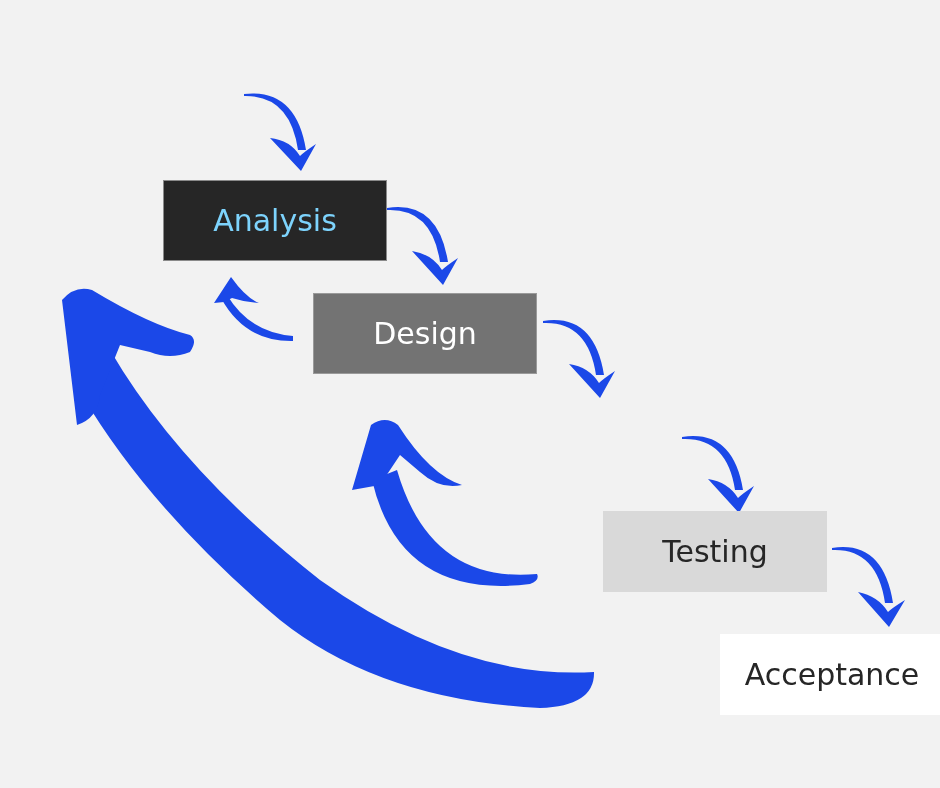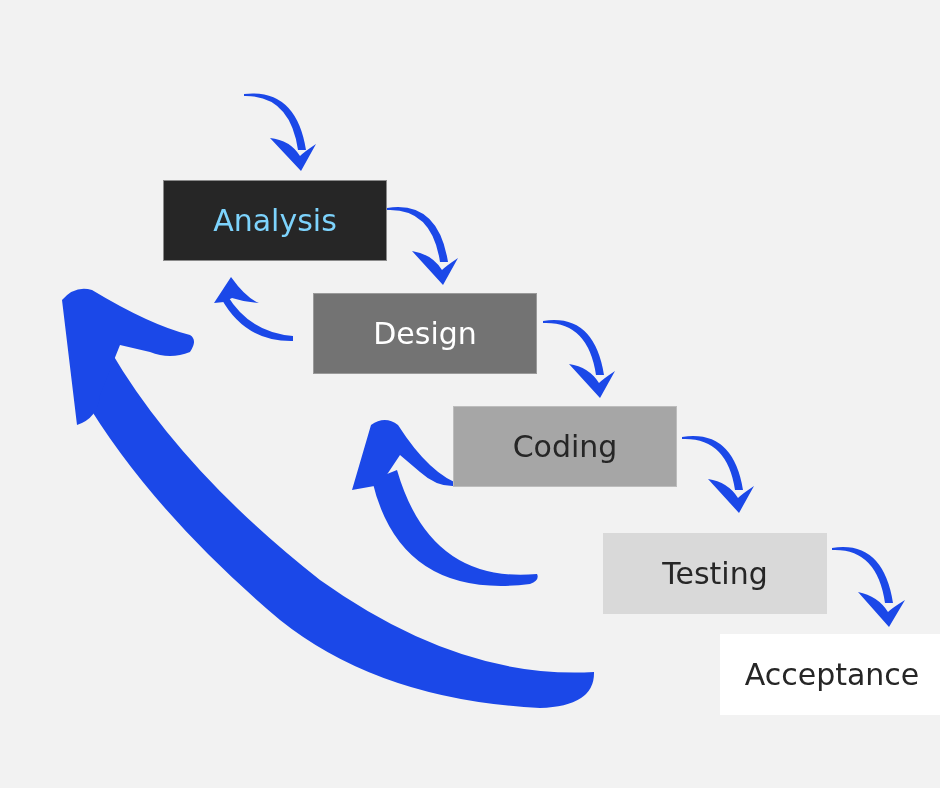--- a/index.html
+++ b/index.html
@@ -5,21 +5,21 @@
     html, body { margin:0; padding:0; }
     body { width:940px; height:788px; background:#f2f2f2; position:relative; overflow:hidden;
            font-family:"DejaVu Sans","Liberation Sans",sans-serif; }
     .stage { position:absolute; left:0; top:0; width:940px; height:788px; }
     .box { position:absolute; display:flex; align-items:center; justify-content:center;
            font-size:30px; box-sizing:border-box; }
     #b0 { left:9px;   top:67px;  width:224px; height:81px; }
     #b1 { left:149px; top:180px; width:224px; height:81px; border:1px solid #8a8a8a; }
     #b2 { left:313px; top:293px; width:224px; height:81px; border:1px solid #9a9a9a; }
     #b3 { left:453px; top:406px; width:224px; height:81px; border:1px solid #bdbdbd; }
-    #b4 { left:603px; top:533px; width:224px; height:81px; }
+    #b4 { left:603px; top:511px; width:224px; height:81px; }
     #b5 { left:720px; top:634px; width:224px; height:81px; }
     svg.arrows { position:absolute; left:0; top:0; }
   </style>
 </head>
 <body>
 
 <div class="stage">
 
   <svg class="arrows" width="940" height="788">
     <g fill="#1b48e8" stroke="none">
@@ -61,22 +61,19 @@
       </g>
     </g>
   </svg>
 
   <div class="box" id="b1" style="background: rgb(38, 38, 38); color: #7dd3fc; margin-left: 14px;">
     <span>Analysis</span>
   </div>
   <div class="box" id="b2" style="background: rgb(115, 115, 115); color: rgb(255, 255, 255);">
     <span>Design</span>
   </div>
-  <div class="box" id="b3" style="background: rgb(166, 166, 166); color: rgb(38, 38, 38);">
-    <span>Coding</span>
-  </div>
   <div class="box" id="b4" style="background: rgb(217, 217, 217); color: rgb(38, 38, 38);">
     <span>Testing</span>
   </div>
   <div class="box" id="b5" style="background: rgb(255, 255, 255); color: rgb(38, 38, 38);">
     <span>Acceptance</span>
   </div>
 </div>
 
 </body></html>

